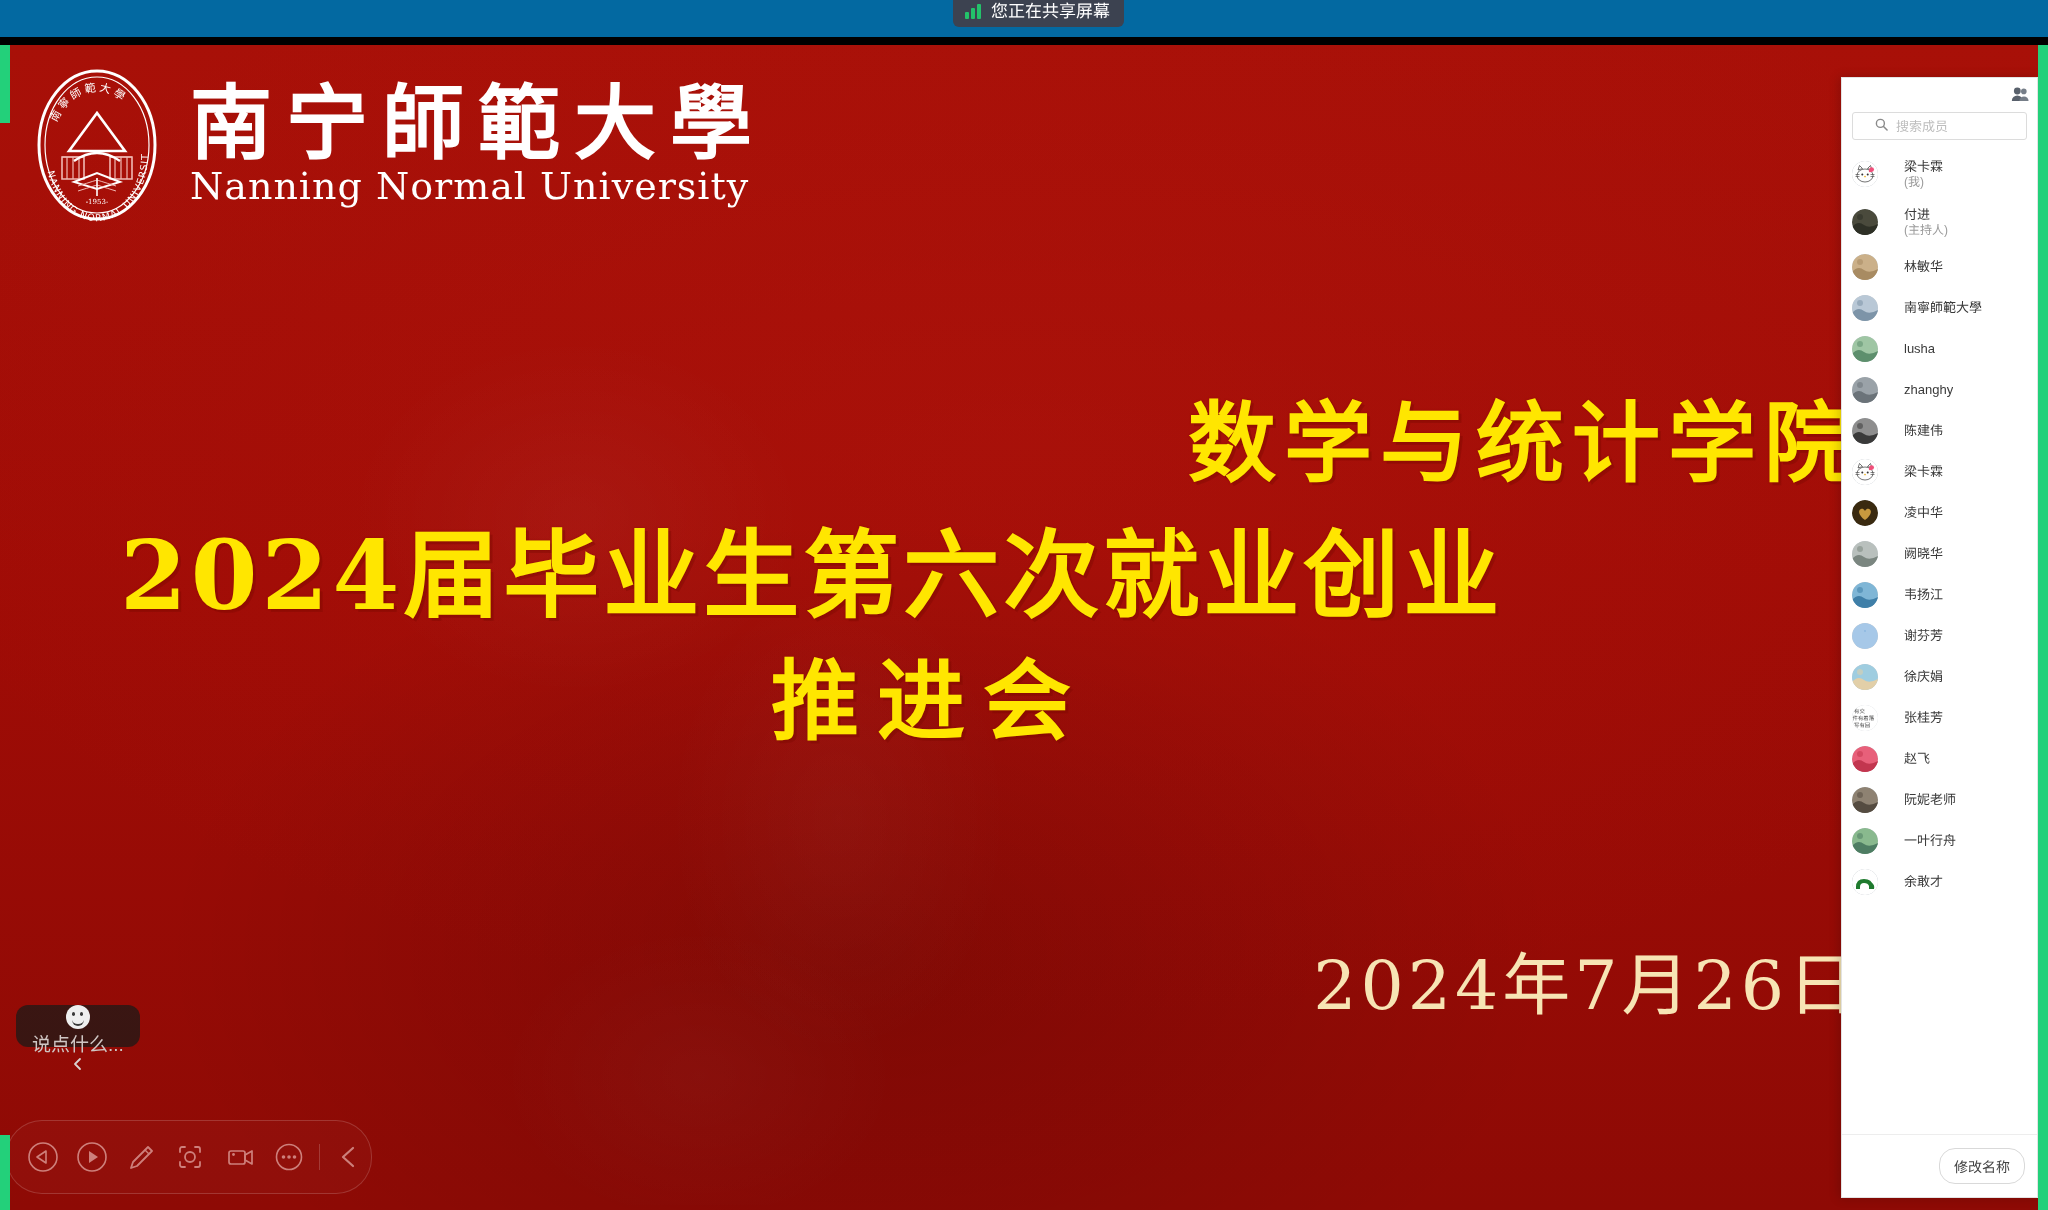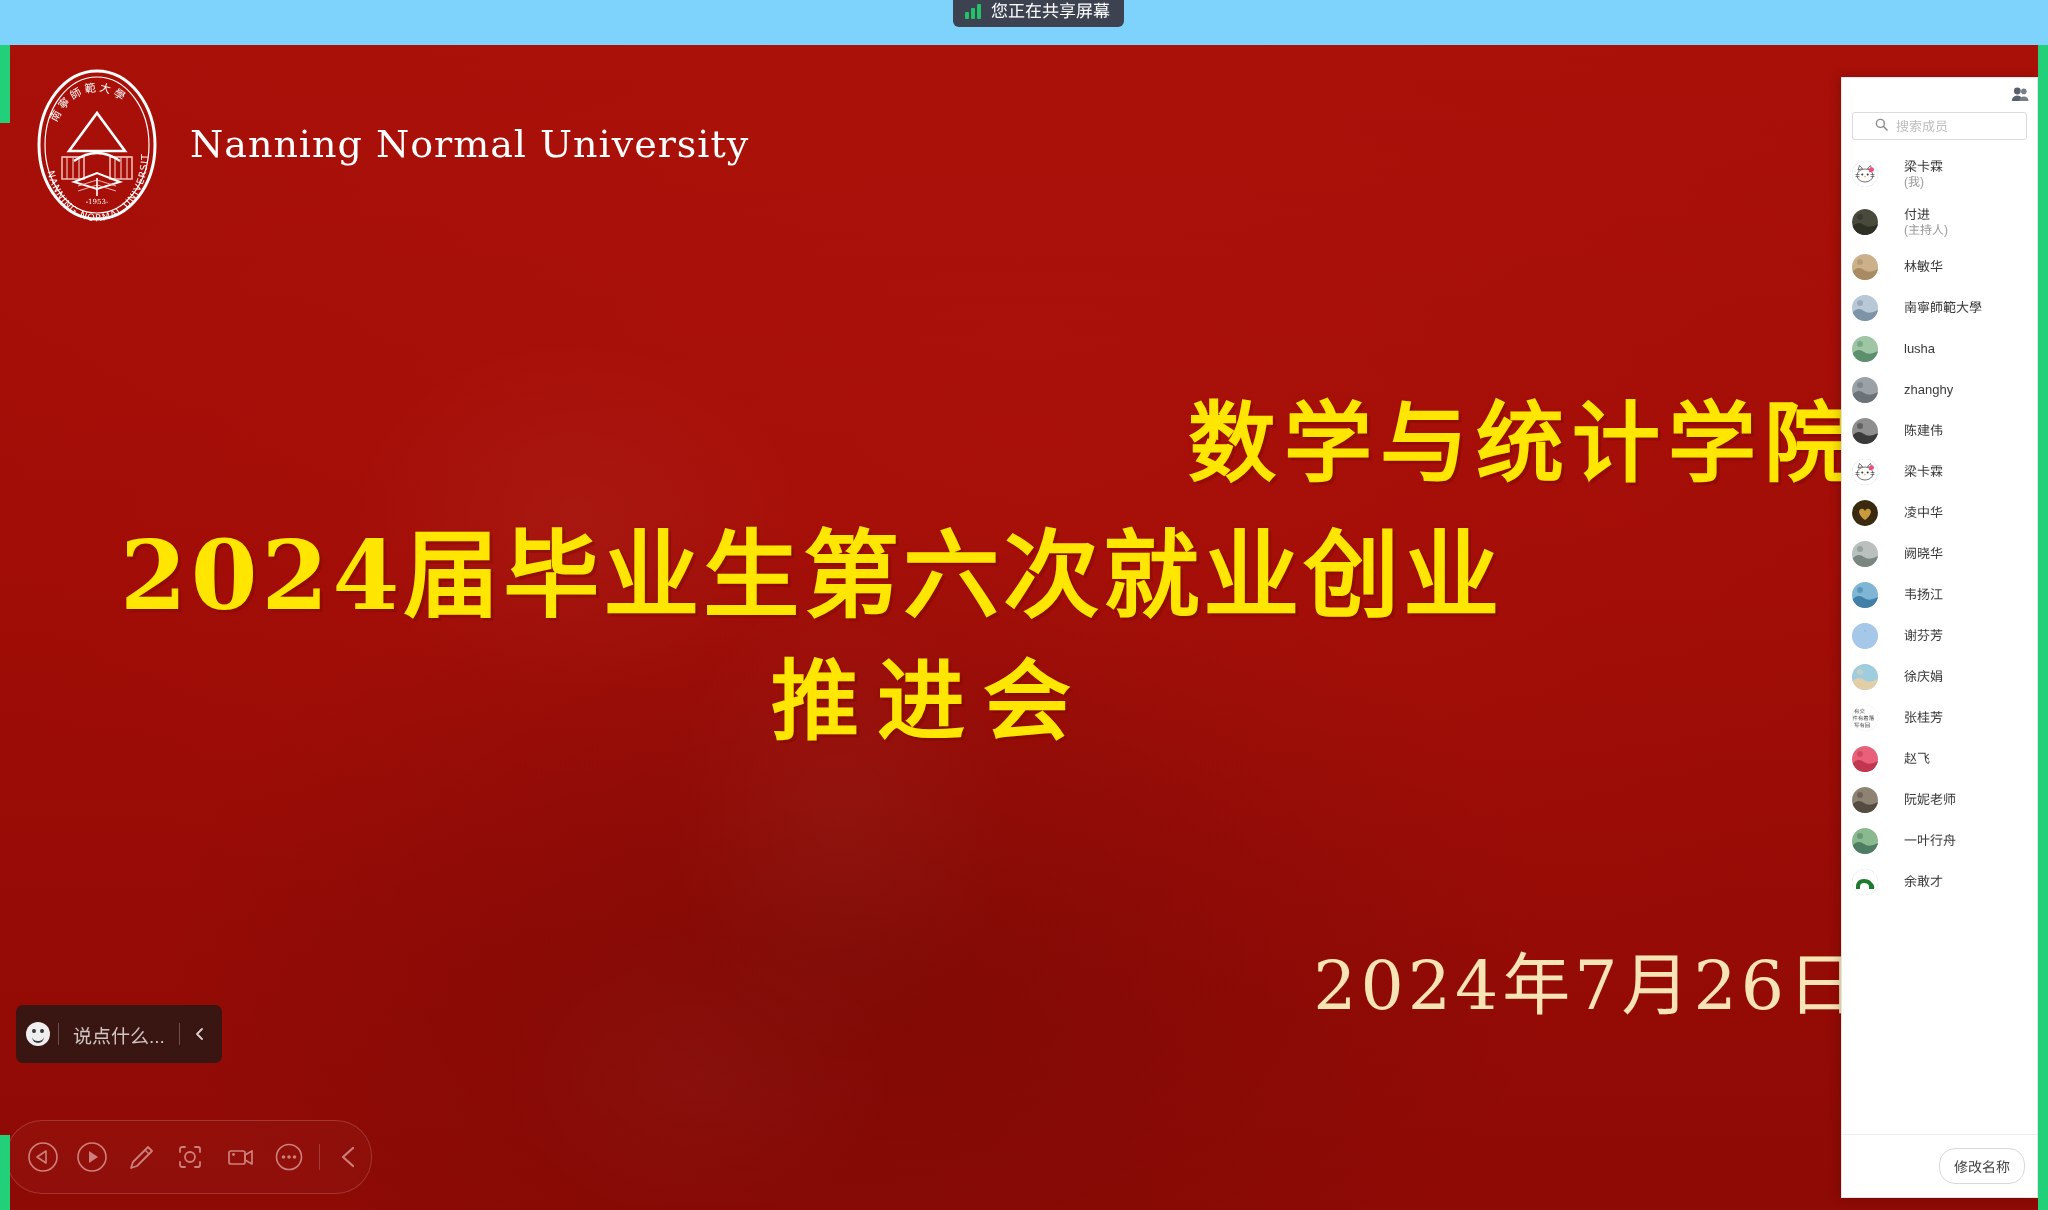--- a/index.html
+++ b/index.html
@@ -5,22 +5,22 @@
 <style>
   html,body{margin:0;padding:0;}
   body{
     width:2048px;height:1210px;overflow:hidden;
     background:#000;
     font-family:"Liberation Sans","DejaVu Sans",sans-serif;
     position:relative;
   }
   
   #topbar{
-    position:absolute;left:0;top:0;width:2048px;height:45px;
-    background:#7dd3fc;z-index:60;
+    position:absolute;left:0;top:0;width:2048px;height:37px;
+    background:#0369a1;z-index:60;
   }
   #share-pill{
     position:absolute;left:953px;top:-4px;
     display:flex;align-items:center;gap:10px;
     background:#3c4250;color:#fff;
     padding:7px 14px 7px 12px;
     border-radius:0 0 6px 6px;
     font-size:17px;line-height:1;
     white-space:nowrap;
   }
@@ -101,22 +101,22 @@
   #date{
     position:absolute;left:0;top:885px;width:1860px;text-align:right;
     font-family:"DejaVu Serif","Liberation Serif",serif;
     font-size:68px;color:#f7e4b4;letter-spacing:4px;white-space:nowrap;
   }
 
   
   #chatbar{
     position:absolute;left:16px;top:960px;z-index:30;
     display:flex;align-items:center;
-    height:58px;background:rgba(38,24,22,.82);
-    border-radius:7px;padding:0 2px;
+    height:42px;background:rgba(38,24,22,.82);
+    border-radius:12px;padding:0 2px;flex-direction:column;
   }
   #chatbar .cb-ico{
     width:40px;height:42px;display:flex;align-items:center;justify-content:center;
   }
   #chatbar .sep{width:1px;height:22px;background:rgba(255,255,255,.25);}
   #chat-placeholder{
     padding:0 14px;color:#cfc6c4;font-size:19px;white-space:nowrap;
   }
   .smiley{width:24px;height:24px;border-radius:50%;background:#efefef;position:relative;display:block;}
   .smiley::before{content:"";position:absolute;left:6px;top:7px;width:3.5px;height:4px;border-radius:50%;background:#3a3a3a;box-shadow:8px 0 0 #3a3a3a;}
@@ -228,20 +228,21 @@
           <text fill="#ffffff" font-size="9.5" font-family="DejaVu Sans, sans-serif" letter-spacing="1.1">
             <textPath href="#arcpath" startOffset="9%">NANNING NORMAL UNIVERSITY</textPath>
           </text>
           <path id="arcpath2" d="M30 74 a46 60 0 0 1 90 0" fill="none"></path>
           <text fill="#ffffff" font-size="11" font-family="DejaVu Serif, serif" letter-spacing="3">
             <textPath href="#arcpath2" startOffset="12%">南寧師範大學</textPath>
           </text>
         </svg>
       </div>
       <div id="wordmark">
+        <div id="cn-name">南宁師範大學</div>
         <div id="en-name">Nanning Normal University</div>
       </div>
     </div>
 
     <div id="headline">
       <div class="hl" id="hl1">数学与统计学院</div>
       <div class="hl" id="hl2">2024届毕业生第六次就业创业</div>
       <div class="hl" id="hl3">推进会</div>
     </div>
     <div id="date">2024年7月26日</div>

